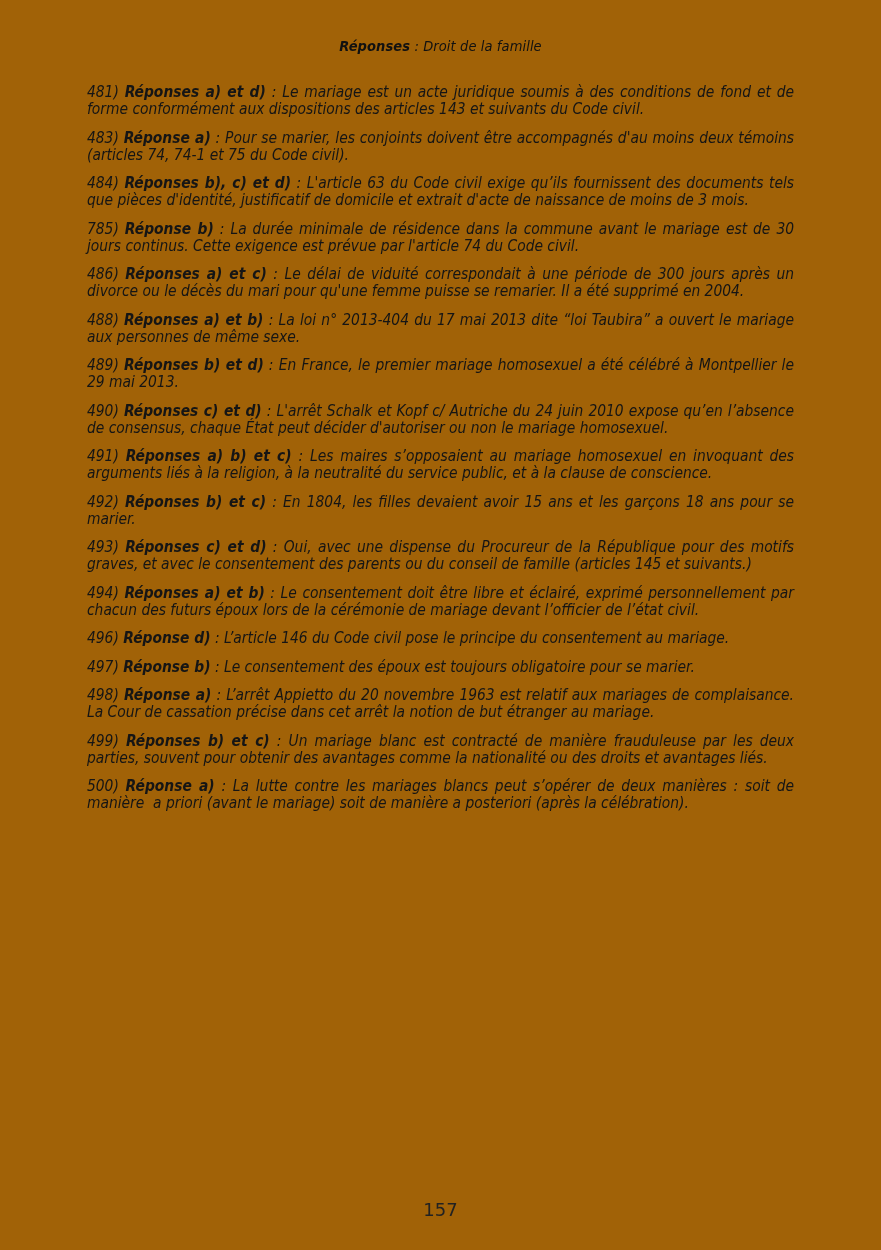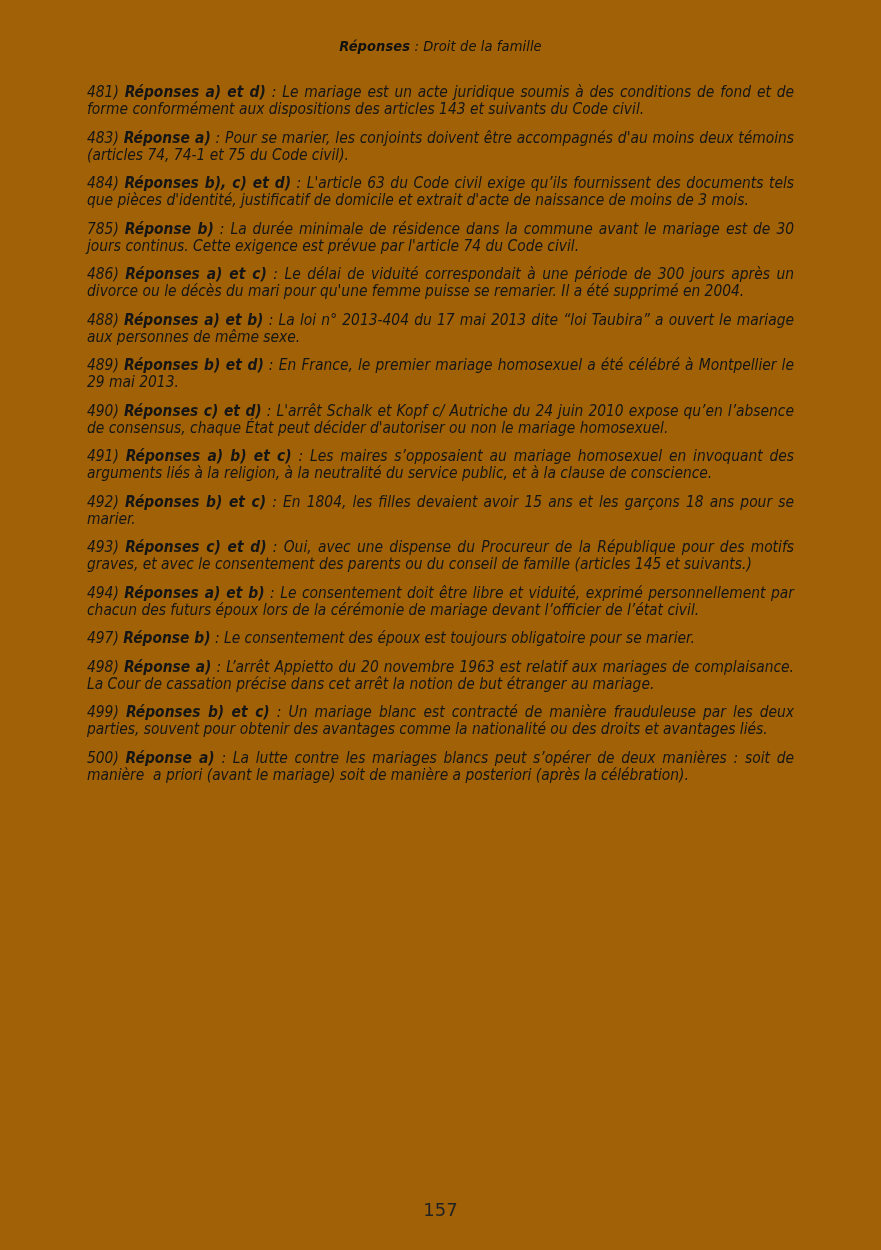--- a/index.html
+++ b/index.html
@@ -135,23 +135,24 @@
     <p class="answer"><span class="num">489)</span> <span class="label">Réponses b) et d)</span><span class="colon"> : </span><span class="text">En France, le premier mariage homosexuel a été célébré à Montpellier le 29 mai 2013.</span></p>
 
     <p class="answer"><span class="num">490)</span> <span class="label">Réponses c) et d)</span><span class="colon"> : </span><span class="text">L'arrêt Schalk et Kopf c/ Autriche du 24 juin 2010 expose qu’en l’absence de consensus, chaque État peut décider d'autoriser ou non le mariage homosexuel.</span></p>
 
     <p class="answer"><span class="num">491)</span> <span class="label">Réponses a) b) et c)</span><span class="colon"> : </span><span class="text">Les maires s’opposaient au mariage homosexuel en invoquant des arguments liés à la religion, à la neutralité du service public, et à la clause de conscience.</span></p>
 
     <p class="answer"><span class="num">492)</span> <span class="label">Réponses b) et c)</span><span class="colon"> : </span><span class="text">En 1804, les filles devaient avoir 15 ans et les garçons 18 ans pour se marier.</span></p>
 
     <p class="answer"><span class="num">493)</span> <span class="label">Réponses c) et d)</span><span class="colon"> : </span><span class="text">Oui, avec une dispense du Procureur de la République pour des motifs graves, et avec le consentement des parents ou du conseil de famille (articles 145 et suivants.)</span></p>
 
-    <p class="answer"><span class="num">494)</span> <span class="label">Réponses a) et b)</span><span class="colon"> : </span><span class="text">Le consentement doit être libre et viduité, exprimé personnellement par chacun des futurs époux lors de la cérémonie de mariage devant l’officier de l’état civil.</span></p>
+    <p class="answer"><span class="num">494)</span> <span class="label">Réponses a) et b)</span><span class="colon"> : </span><span class="text">Le consentement doit être libre et éclairé, exprimé personnellement par chacun des futurs époux lors de la cérémonie de mariage devant l’officier de l’état civil.</span></p>
 
 
+    <p class="answer"><span class="num">496)</span> <span class="label">Réponse d)</span><span class="colon"> : </span><span class="text">L’article 146 du Code civil pose le principe du consentement au mariage.</span></p>
 
     <p class="answer"><span class="num">497)</span> <span class="label">Réponse b)</span><span class="colon"> : </span><span class="text">Le consentement des époux est toujours obligatoire pour se marier.</span></p>
 
     <p class="answer"><span class="num">498)</span> <span class="label">Réponse a)</span><span class="colon"> : </span><span class="text">L’arrêt Appietto du 20 novembre 1963 est relatif aux mariages de complaisance. La Cour de cassation précise dans cet arrêt la notion de but étranger au mariage.</span></p>
 
     <p class="answer"><span class="num">499)</span> <span class="label">Réponses b) et c)</span><span class="colon"> : </span><span class="text">Un mariage blanc est contracté de manière frauduleuse par les deux parties, souvent pour obtenir des avantages comme la nationalité ou des droits et avantages liés.</span></p>
 
     <p class="answer"><span class="num">500)</span> <span class="label">Réponse a)</span><span class="colon"> : </span><span class="text">La lutte contre les mariages blancs peut s’opérer de deux manières : soit de manière  a priori (avant le mariage) soit de manière a posteriori (après la célébration).</span></p>
 
   </div>

